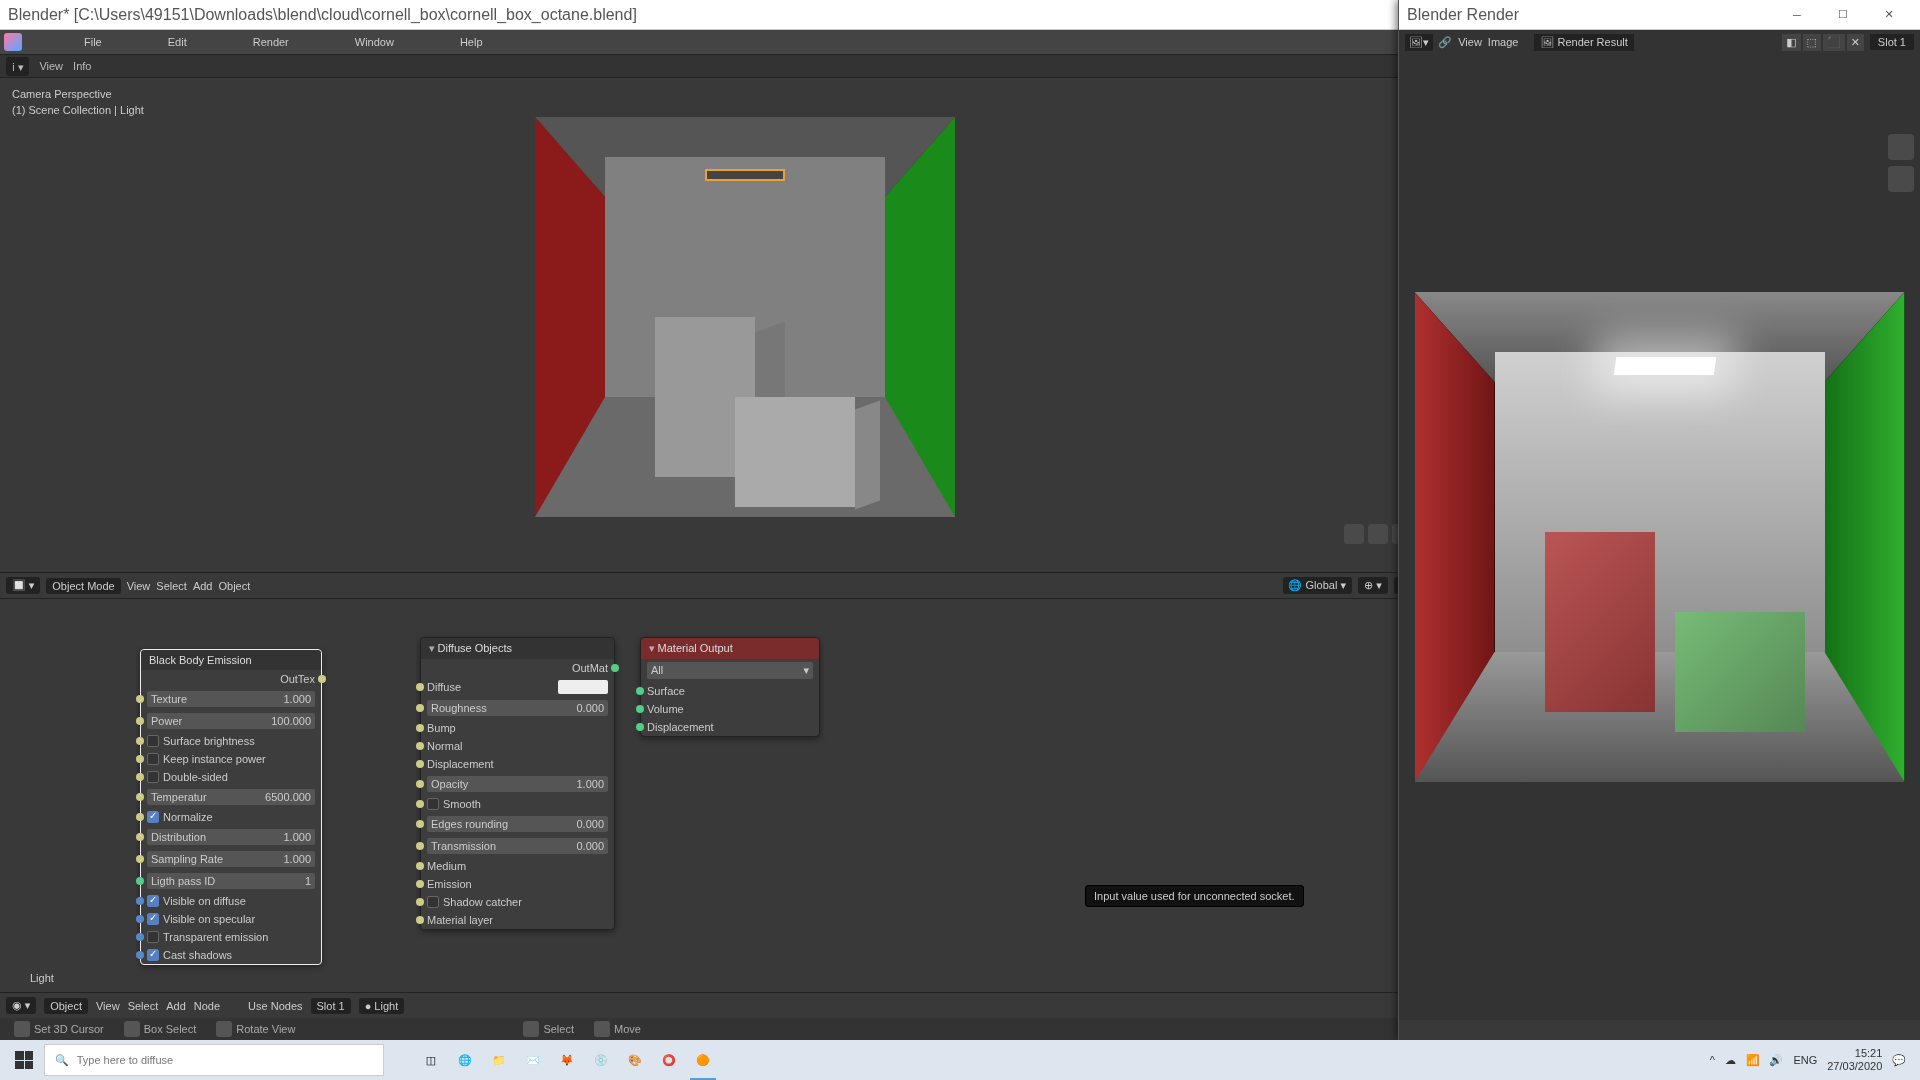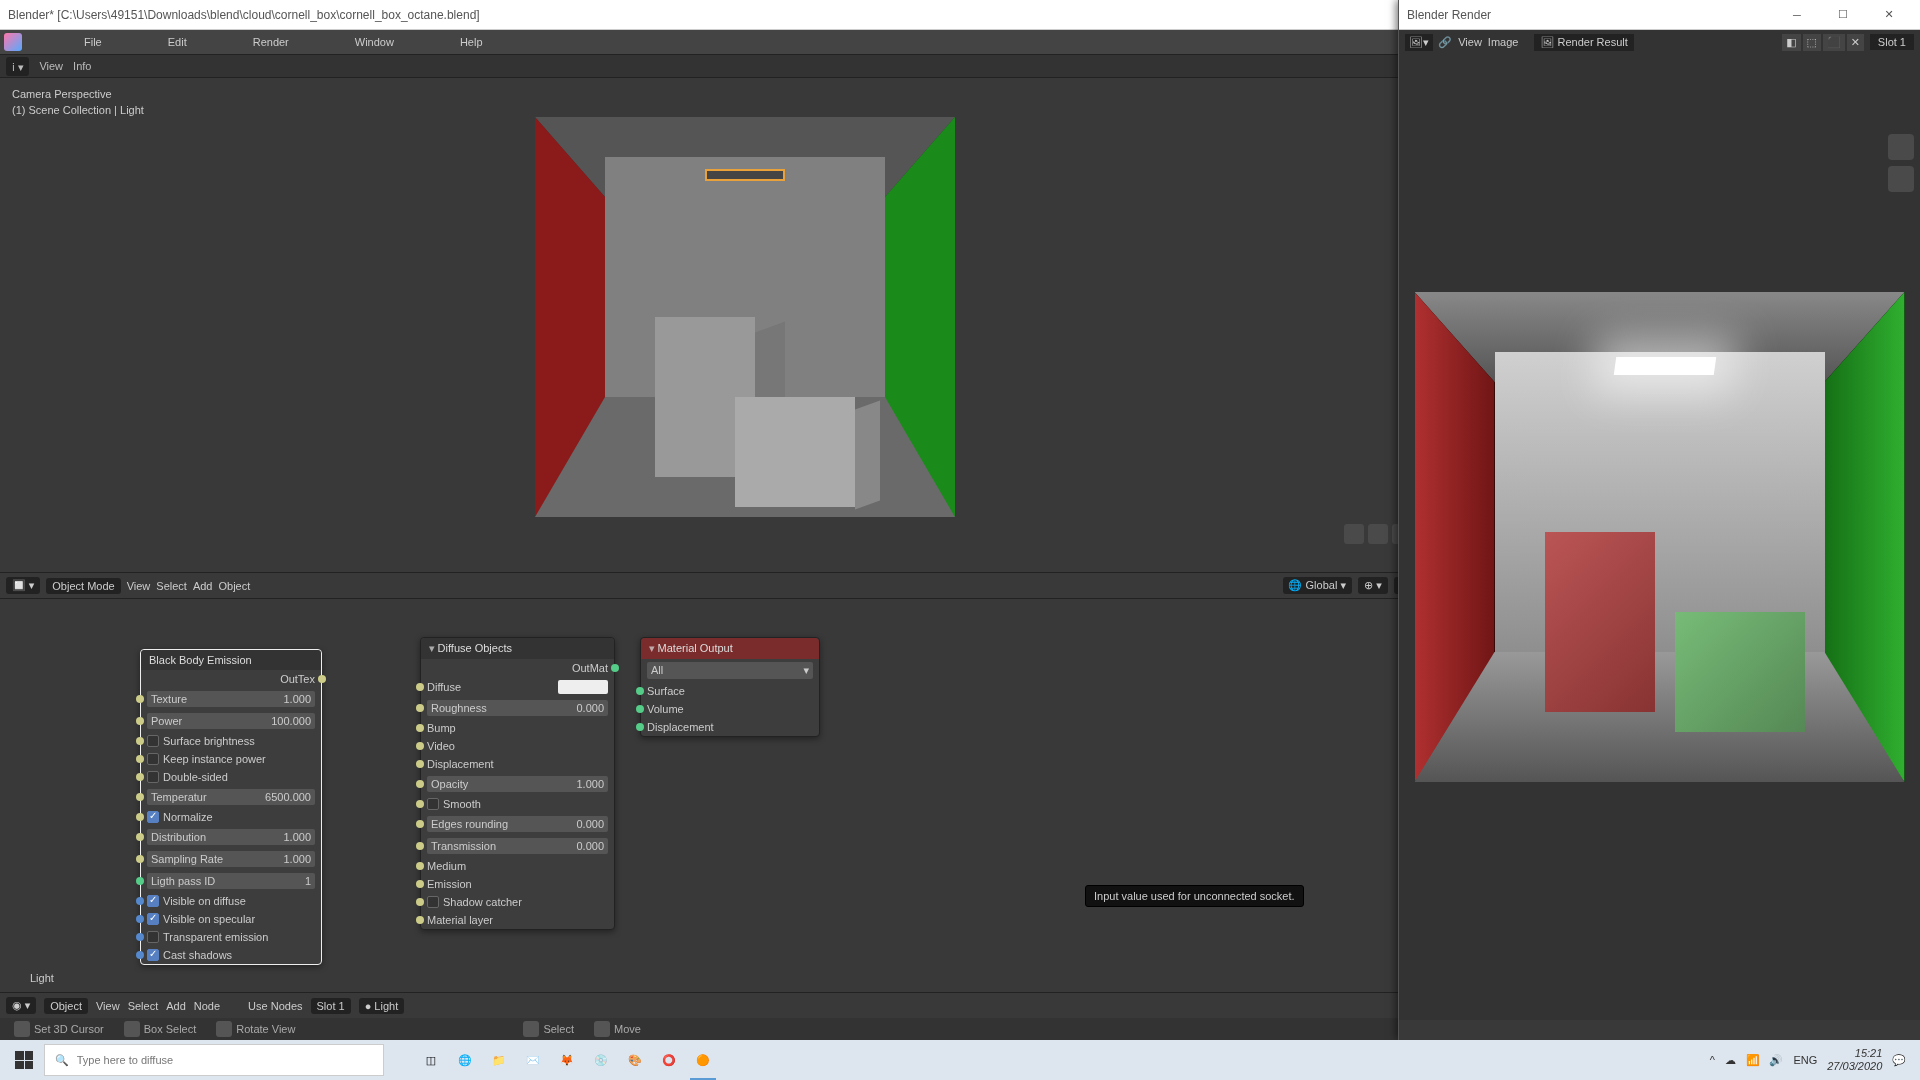--- a/index.html
+++ b/index.html
@@ -1,18 +1,18 @@
 <!DOCTYPE html>
 <html><head>
 <meta charset="utf-8">
 <style>
 * { margin:0; padding:0; box-sizing:border-box; font-family:"Segoe UI",Arial,sans-serif; font-size:11px; user-select:none; }
 body { width:1920px; height:1080px; background:#2a2a2a; overflow:hidden; position:relative; }
 .win-title { height:30px; background:#fff; color:#555; display:flex; align-items:center; padding:0 8px; border-bottom:1px solid #ccc; }
-.win-title .wt-text { flex:1; font-size:12px; }
+.win-title .wt-text { flex:1; font-size:16px; }
 .win-title .wb { width:46px; height:30px; display:flex; align-items:center; justify-content:center; color:#555; }
 .menubar { height:24px; background:#444; color:#ccc; display:flex; align-items:center; padding:0 4px; gap:2px; }
 .menubar .logo { width:18px; height:18px; background:linear-gradient(135deg,#f7a 0%,#5af 100%); border-radius:3px; margin-right:4px; }
 .menubar .mi { padding:3px 8px; cursor:pointer;margin-left:48px; }
 .tabbar { display:flex; align-items:center; gap:2px; margin-left:20px; }
 .tabbar .tab { padding:3px 10px; border-radius:3px 3px 0 0; }
 .tabbar .tab.active { background:#5680c2; color:#fff; }
 .submenu { height:24px; background:#333; color:#bbb; display:flex; align-items:center; padding:0 6px; gap:10px; border-top:1px solid #222; border-bottom:1px solid #222;}
 .submenu .sel { background:#222; padding:2px 6px; border-radius:3px; }
 .main-layout { display:flex; height:calc(100% - 30px - 24px - 24px - 22px - 40px); }
@@ -104,21 +104,21 @@
 .statusbar .kbi{width:16px;height:16px;background:#555;border-radius:3px;}
 .statusbar .spacer{flex:1;}
 .taskbar { position:absolute; bottom:0; left:0; right:0; height:40px; background:#dde5ee; display:flex; align-items:center; padding:0 4px;}
 .taskbar .start{width:40px;height:40px;display:flex;align-items:center;justify-content:center;}
 .taskbar .winlogo{width:18px;height:18px;display:grid;grid-template:1fr 1fr/1fr 1fr;gap:1px;}
 .taskbar .winlogo div{background:#333;}
 .taskbar .search{width:340px;height:32px;background:#fff;border:1px solid #ccc;display:flex;align-items:center;padding:0 10px;gap:8px;color:#777;}
 .taskbar .ticon{width:34px;height:40px;display:flex;align-items:center;justify-content:center;position:relative;}
 .taskbar .ticon.active::after{content:"";position:absolute;bottom:0;left:4px;right:4px;height:2px;background:#5b9bd5;}
 .taskbar .tray{margin-left:auto;display:flex;align-items:center;gap:10px;padding:0 10px;color:#333;font-size:11px;}
-.taskbar .clock{text-align:right;line-height:13px;font-style:italic;}
+.taskbar .clock{text-align:right;line-height:13px;}
 .tooltip-float{position:absolute;background:#111;color:#ccc;padding:4px 8px;border-radius:3px;font-size:11px;z-index:50;border:1px solid #000;}
 .scene-header{height:26px;background:#333;display:flex;align-items:center;padding:0 4px;color:#ccc;gap:4px;}
 .scene-header .pin{margin-left:auto;opacity:.6;}
 </style>
 </head>
 <body>
 
 <div class="win-title">
   <span class="wt-text">Blender* [C:\Users\49151\Downloads\blend\cloud\cornell_box\cornell_box_octane.blend]</span>
   <div class="wb">─</div>
@@ -318,21 +318,21 @@
               <span>Roughness</span>
               <span>0.000</span>
             </div>
           </div>
         <div class="nr">
             <span class="sock l" style="background:#cc8;"></span>
             <span>Bump</span>
           </div>
         <div class="nr">
             <span class="sock l" style="background:#cc8;"></span>
-            <span>Video</span>
+            <span>Normal</span>
           </div>
         <div class="nr">
             <span class="sock l" style="background:#cc8;"></span>
             <span>Displacement</span>
           </div>
         <div class="nr">
             <span class="sock l" style="background:#cc8;"></span>
             <div class="fld">
               <span>Opacity</span>
               <span>1.000</span>

